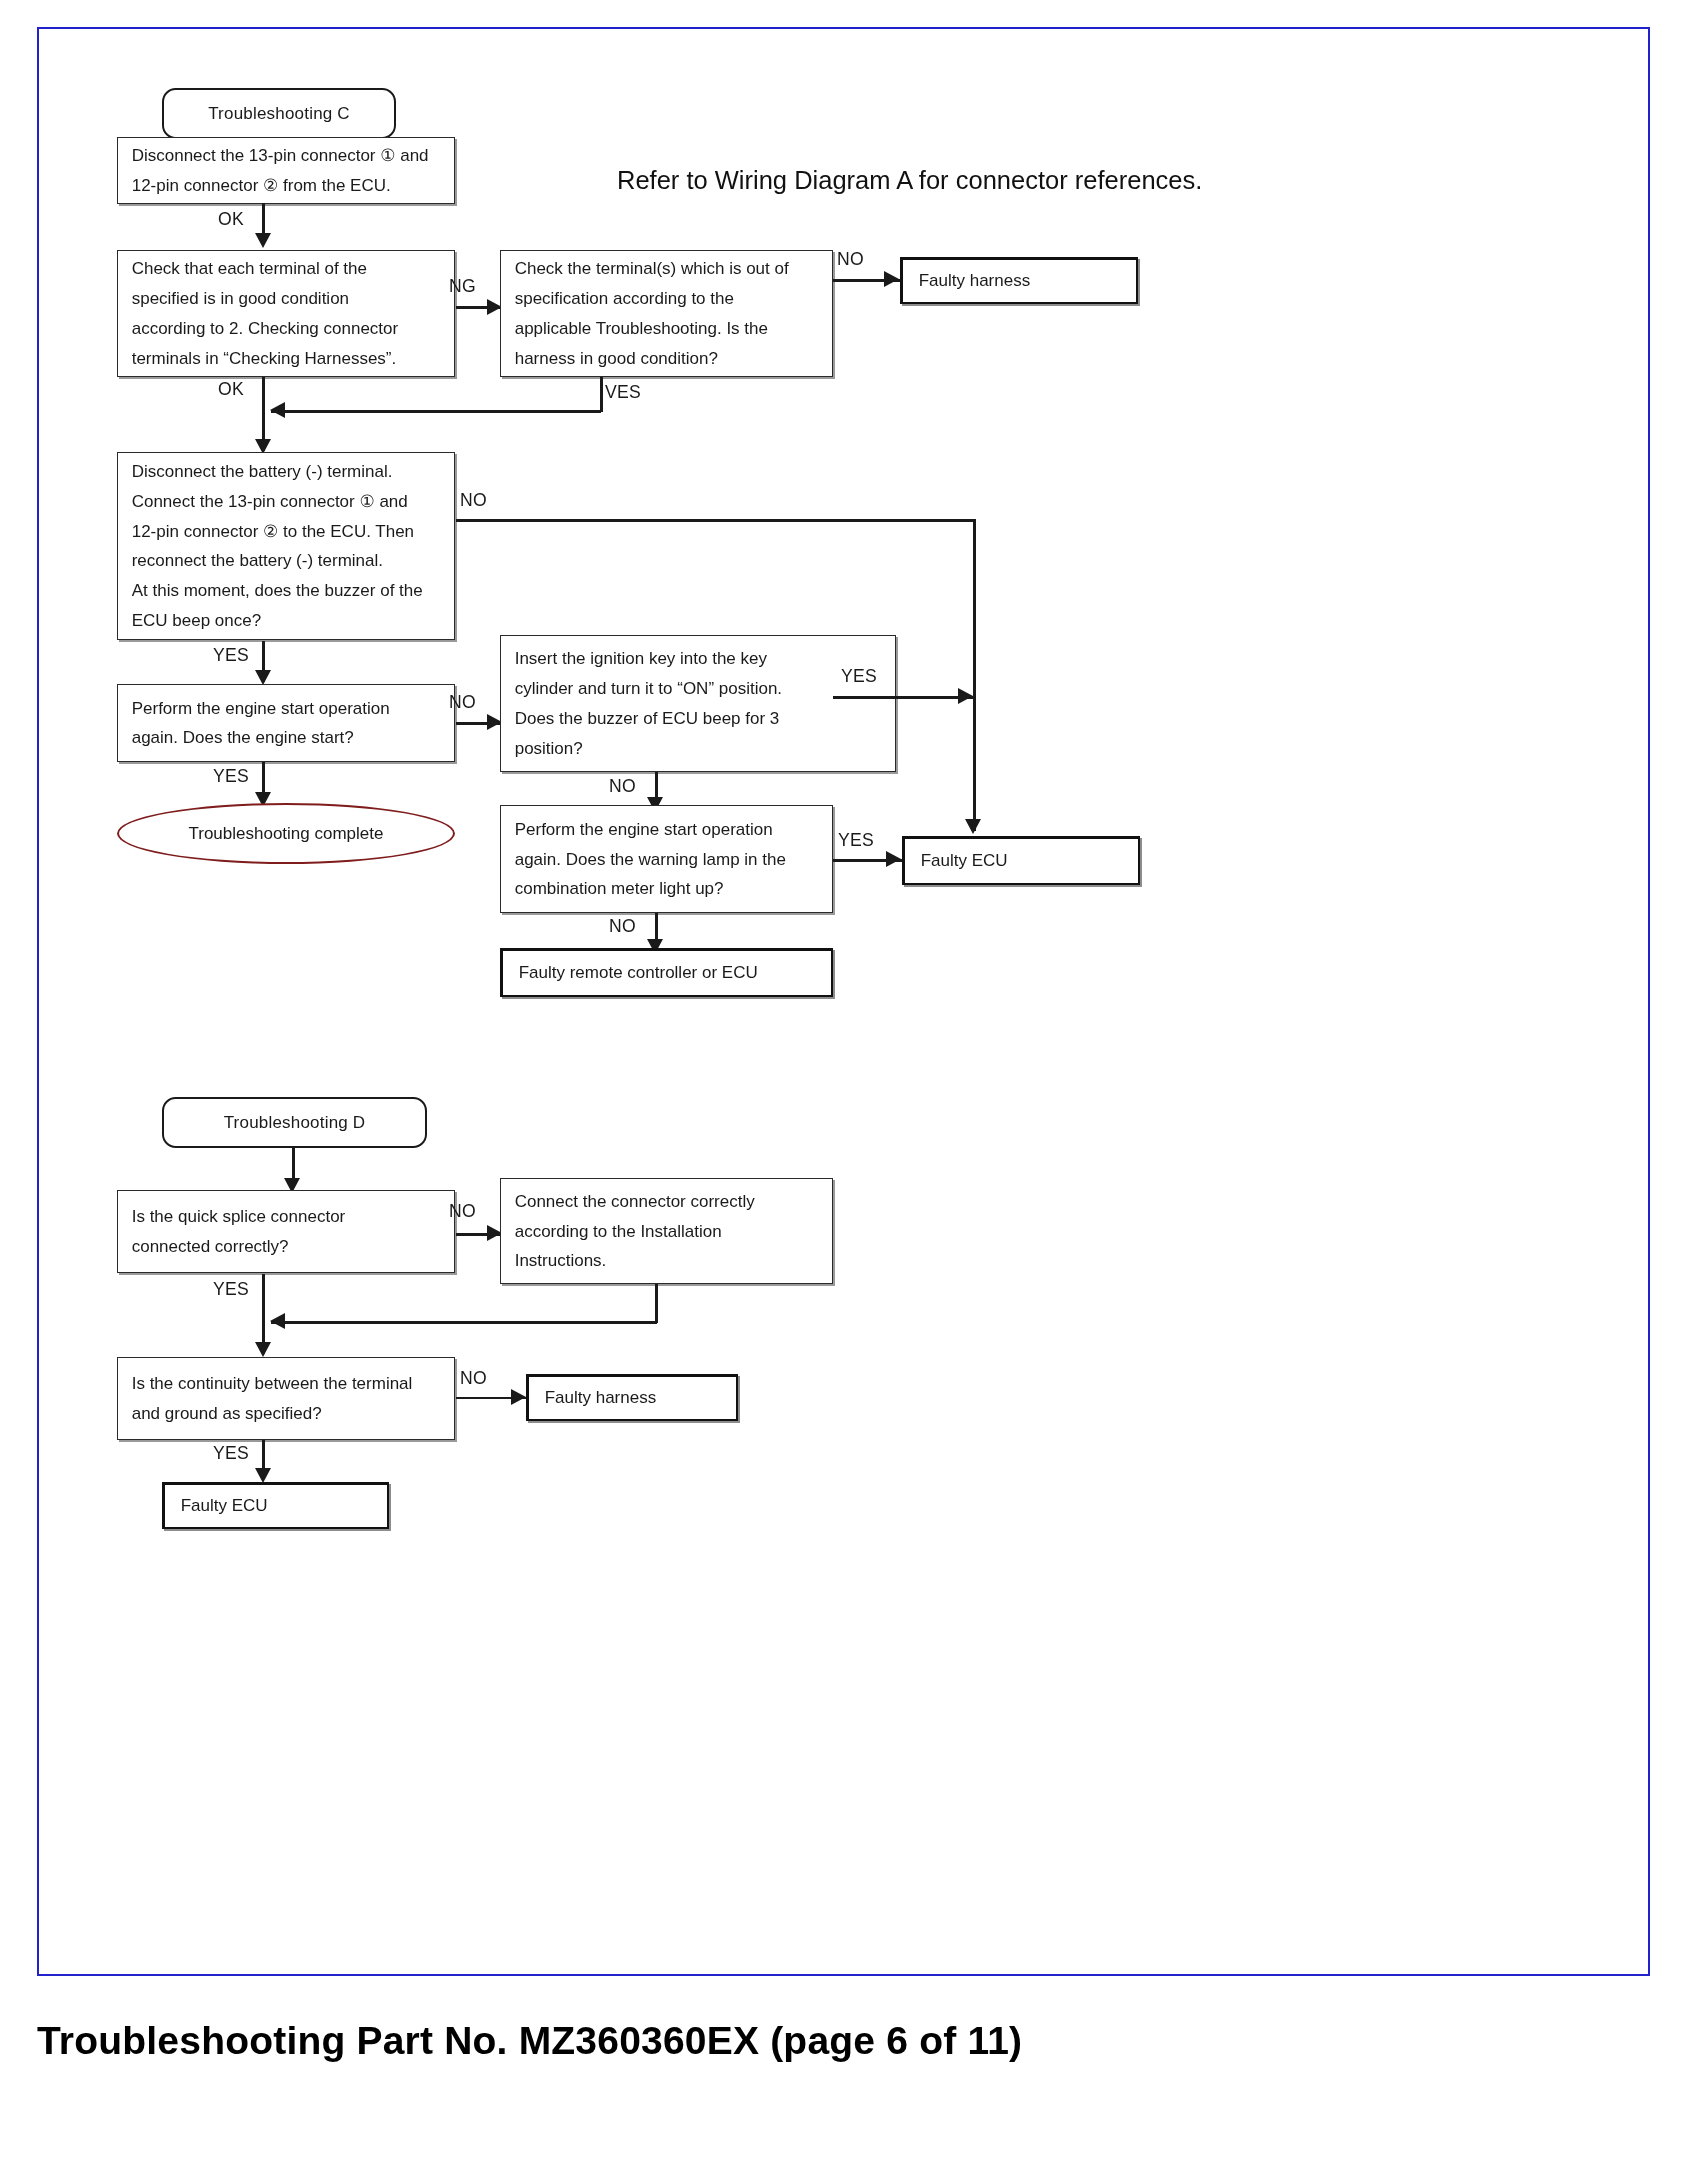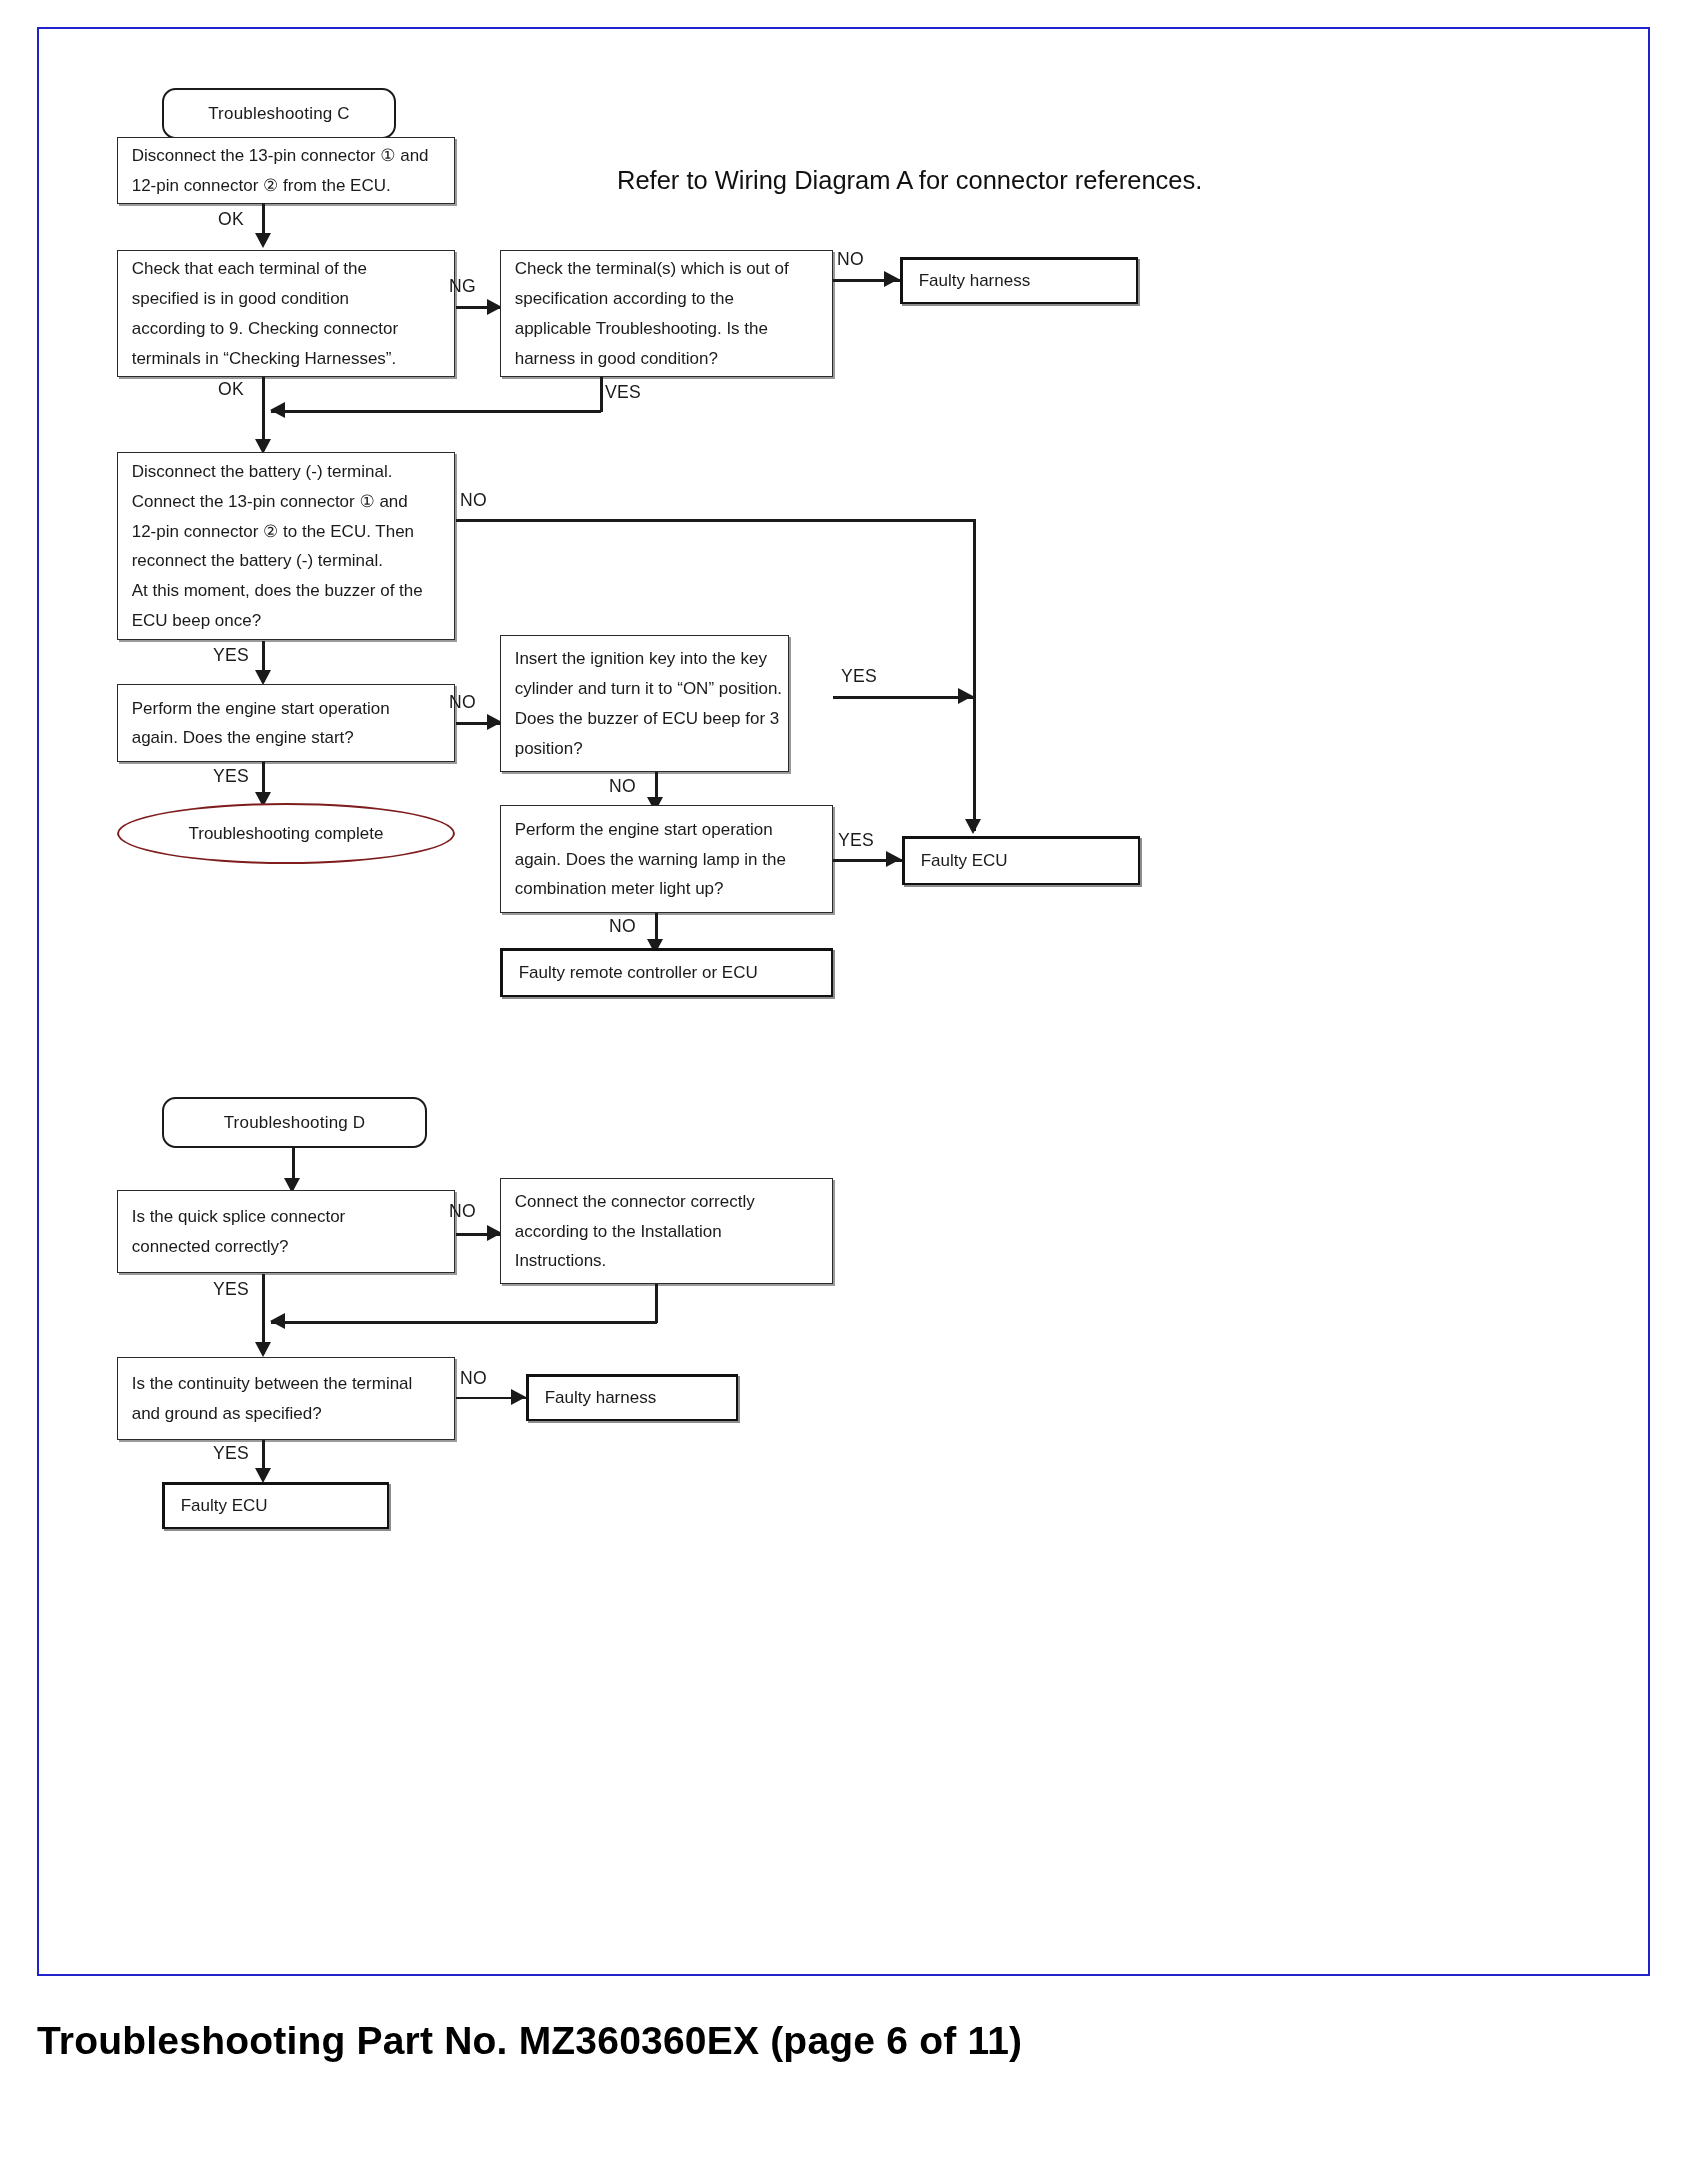--- a/index.html
+++ b/index.html
@@ -167,21 +167,21 @@
       </span>
     </div>
     <div class="line v" style="left:223px; top:174px; height:41px;"></div>
     <div class="arrow down" style="left:216px; top:204px;"></div>
     <div class="edge-label" style="left:179px; top:180px;">OK</div>
 
     <div class="node box" style="left:78px; top:221px; width:338px; height:127px;">
       <span class="txt">
         <span class="ln">Check that each terminal of the</span>
         <span class="ln">specified is in good condition</span>
-        <span class="ln">according to 9. Checking connector</span>
+        <span class="ln">according to 2. Checking connector</span>
         <span class="ln">terminals in “Checking Harnesses”.</span>
       </span>
     </div>
 
     <div class="line h" style="left:417px; top:277px; width:45px;"></div>
     <div class="arrow right" style="left:448px; top:270px;"></div>
     <div class="edge-label" style="left:410px; top:247px;">NG</div>
 
     <div class="node box" style="left:461px; top:221px; width:333px; height:127px;">
       <span class="txt">
@@ -241,21 +241,21 @@
     <div class="edge-label" style="left:410px; top:663px;">NO</div>
 
     <div class="line v" style="left:223px; top:733px; height:41px;"></div>
     <div class="arrow down" style="left:216px; top:763px;"></div>
     <div class="edge-label" style="left:174px; top:737px;">YES</div>
 
     <div class="node oval" style="left:78px; top:774px; width:338px; height:61px;">
       <span class="txt" style="text-align:center;">Troubleshooting complete</span>
     </div>
 
-    <div class="node box" style="left:461px; top:606px; width:289px; height:137px;">
+    <div class="node box" style="left:461px; top:606px; width:396px; height:137px;">
       <span class="txt">
         <span class="ln">Insert the ignition key into the key</span>
         <span class="ln">cylinder and turn it to “ON” position.</span>
         <span class="ln">Does  the  buzzer  of  ECU  beep  for  3</span>
         <span class="ln">position?</span>
       </span>
     </div>
 
     <div class="line h" style="left:794px; top:667px; width:142px;"></div>
     <div class="arrow right" style="left:919px; top:659px;"></div>

